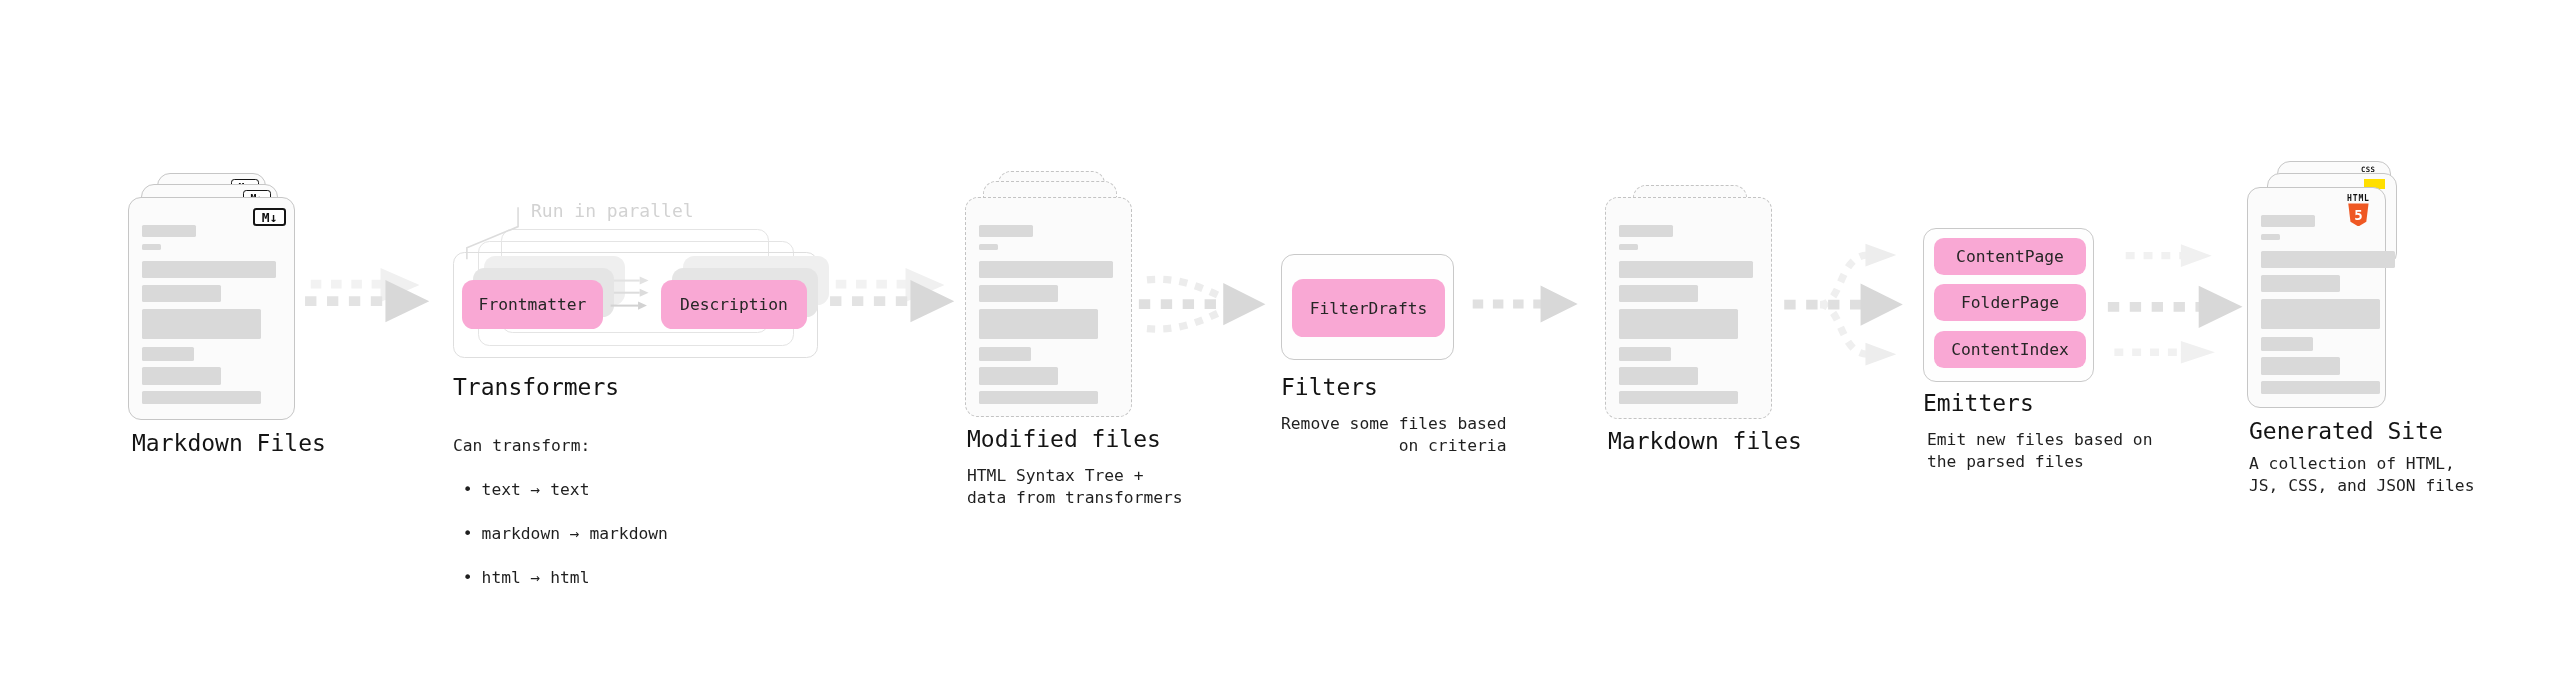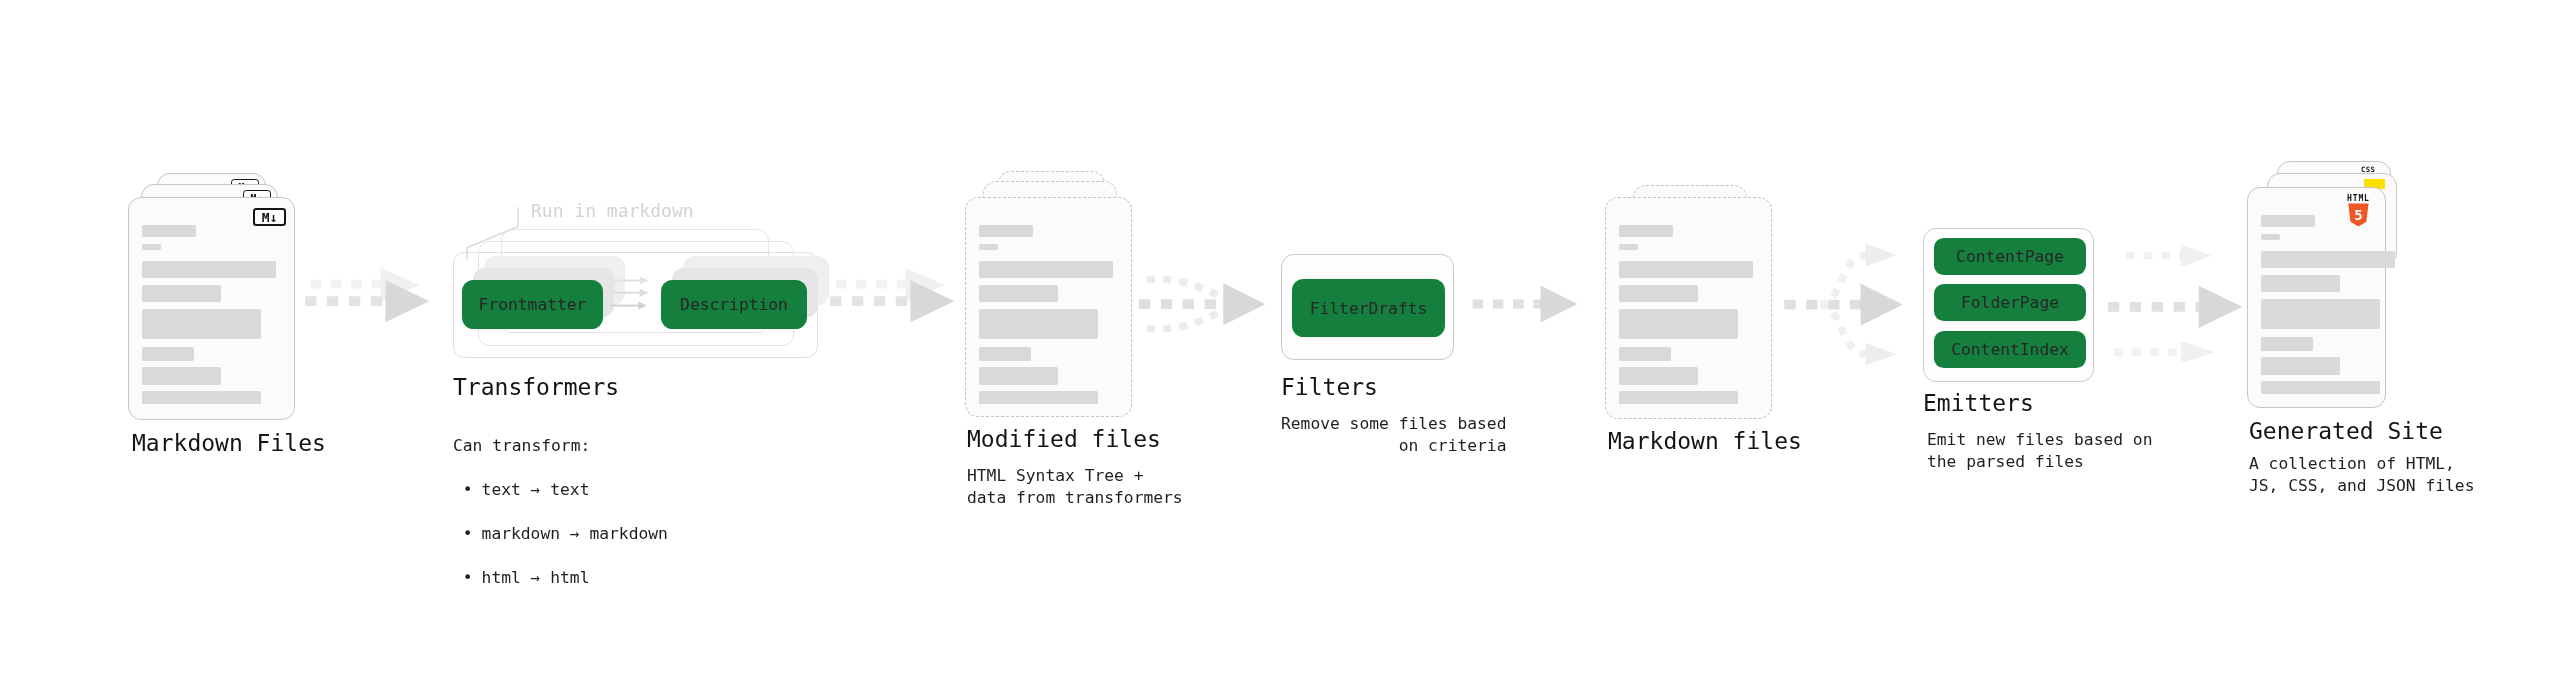--- a/index.html
+++ b/index.html
@@ -38,21 +38,21 @@
   .html5-logo .txt{font-size:8.1px;font-weight:bold;color:#111;letter-spacing:0.8px;line-height:1;}
   .html5-logo .shield{width:20.3px;height:23px;margin:1.6px auto 0;background:var(--html5-orange,#ef5823);
            clip-path:polygon(0 0,100% 0,89% 80%,50% 100%,11% 80%);
            display:flex;align-items:center;justify-content:center;
            color:#fff;font-size:14px;font-weight:bold;}
 
   
   .obox{position:absolute;border:1.6px solid #e4e4e4;border-radius:11.4px;background:transparent;box-sizing:border-box;}
   .obox.front{border-color:#dedede;}
   .panel{position:absolute;border:1.6px solid #c9c9c9;border-radius:13px;background:#fefefe;box-sizing:border-box;}
-  .pill{position:absolute;border-radius:11.4px;background:#15803d;display:flex;align-items:center;justify-content:center;
+  .pill{position:absolute;border-radius:11.4px;background:#f9a8d4;display:flex;align-items:center;justify-content:center;
         font-size:16.3px;color:#262626;z-index:5;}
   .pill.echo1{background:#e5e5e5;z-index:4;}
   .pill.echo2{background:#efefef;z-index:3;}
 
   
   .stage-title{position:absolute;font-size:23px;line-height:24.4px;color:#141414;white-space:pre;}
   .stage-desc{position:absolute;font-size:16.3px;line-height:22px;color:#1f1f1f;white-space:pre-line;}
   .annotation{position:absolute;font-size:18px;color:#d2d2d2;white-space:pre;}
   .bullet-row{display:flex;gap:9px;padding-left:9.8px;}
   .arrow-svg{position:absolute;}
@@ -93,21 +93,21 @@
   </svg>
 
   <div>
     <div class="obox" style="left:501px;top:229px;width:268px;height:104px;"></div>
     <div class="obox" style="left:478px;top:241px;width:316px;height:105px;"></div>
     <div class="obox front" style="left:453px;top:252px;width:365px;height:106px;"></div>
 
     <svg class="arrow-svg" style="left:462px;top:202px;" width="65" height="59" viewBox="0 0 80 72">
       <polyline points="69,6 69,30 6,56 6,70" fill="none" stroke="#dcdcdc" stroke-width="2"></polyline>
     </svg>
-    <div class="annotation" style="left:531px;top:200px;">Run in markdown</div>
+    <div class="annotation" style="left:531px;top:200px;">Run in parallel</div>
 
     <div class="pill echo2" style="left:484px;top:256px;width:141px;height:49px;"></div>
     <div class="pill echo1" style="left:473px;top:268px;width:141px;height:49px;"></div>
     <div class="pill" style="left:462px;top:280px;width:141px;height:49px;">Frontmatter</div>
 
     <div class="pill echo2" style="left:683px;top:256px;width:146px;height:49px;"></div>
     <div class="pill echo1" style="left:672px;top:268px;width:146px;height:49px;"></div>
     <div class="pill" style="left:661px;top:280px;width:146px;height:49px;">Description</div>
 
     <svg class="arrow-svg" style="left:609px;top:274px;z-index:6;" width="42" height="39" viewBox="0 0 52 48">

